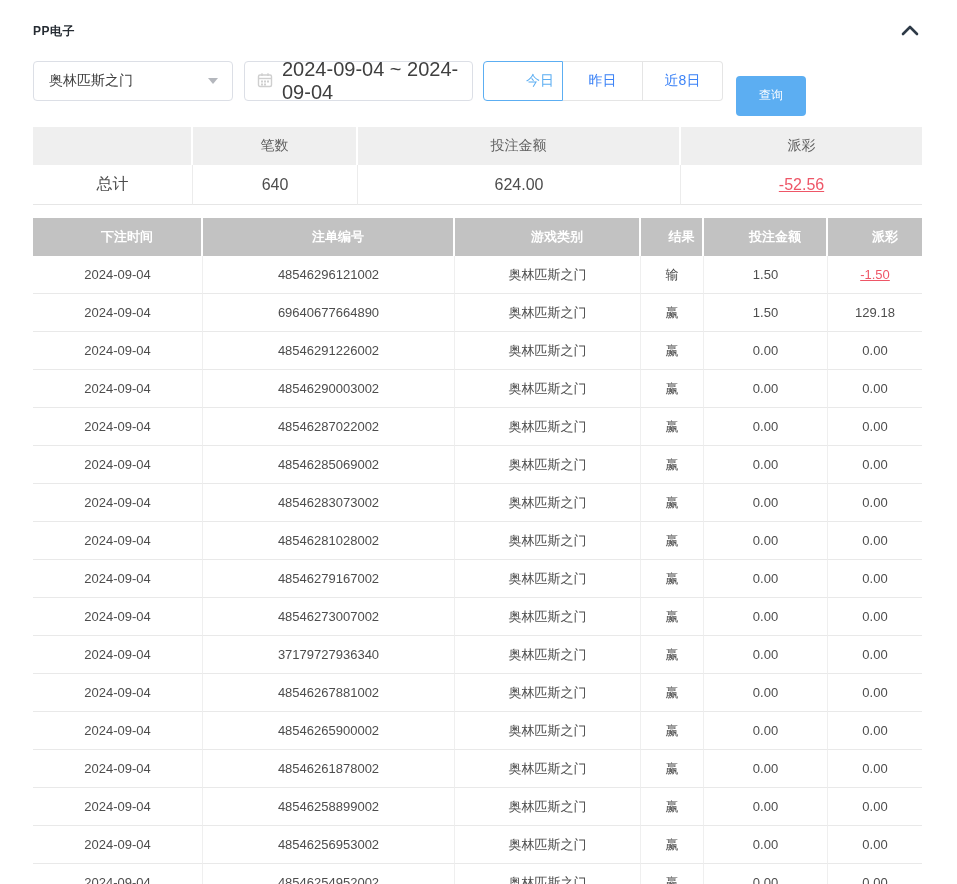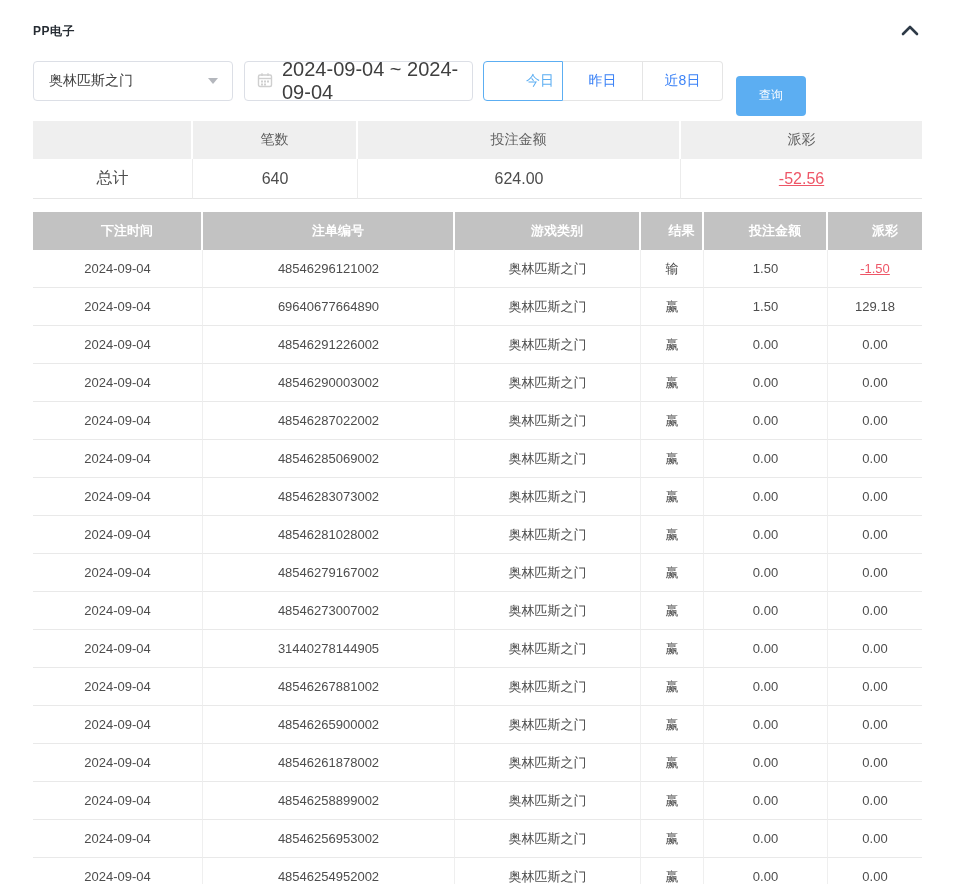--- a/index.html
+++ b/index.html
@@ -37,21 +37,21 @@
   .quick-btn.active { border:1px solid var(--accent); color:var(--accent); z-index:1; }
   .search-btn {
     margin-left:13px; width:70px; height:40px; border:none; border-radius:4px;
     background:var(--accent); color:#fff; font-size:12px; cursor:pointer;margin-top:29px;
   }
 
   
   table { border-collapse:separate; border-spacing:0; table-layout:fixed; width:889px; }
   td,th { text-align:center; overflow:hidden; white-space:nowrap; font-weight:normal; }
 
-  .summary-table { margin-top:20px; }
+  .summary-table { margin-top:26px; }
   .summary-table th {
     height:38px; background:#efefef; color:#606060; font-size:14px; border-right:2px solid #fff;
   }
   .summary-table th:last-child { border-right:none; }
   .summary-table td {
     height:40px; background:#fff; color:#4d4d4d; font-size:16px;
     border-bottom:1px solid #e6e6e6; border-right:1px solid #ececec;
   }
   .summary-table td:last-child { border-right:none; }
 
@@ -238,21 +238,21 @@
         <tr>
           <td>2024-09-04</td>
           <td>48546273007002</td>
           <td>奥林匹斯之门</td>
           <td>赢</td>
           <td>0.00</td>
           <td>0.00</td>
         </tr>
         <tr>
           <td>2024-09-04</td>
-          <td>31440278144905</td>
+          <td>37179727936340</td>
           <td>奥林匹斯之门</td>
           <td>赢</td>
           <td>0.00</td>
           <td>0.00</td>
         </tr>
         <tr>
           <td>2024-09-04</td>
           <td>48546267881002</td>
           <td>奥林匹斯之门</td>
           <td>赢</td>

